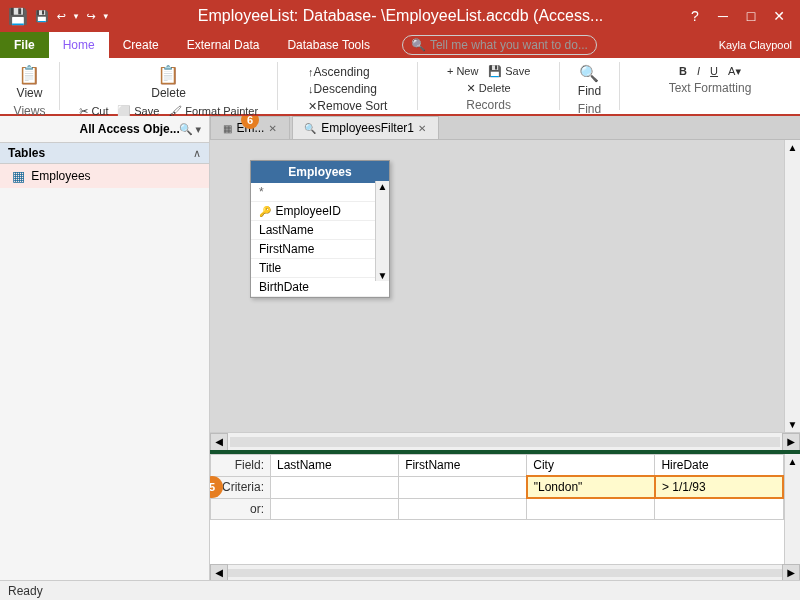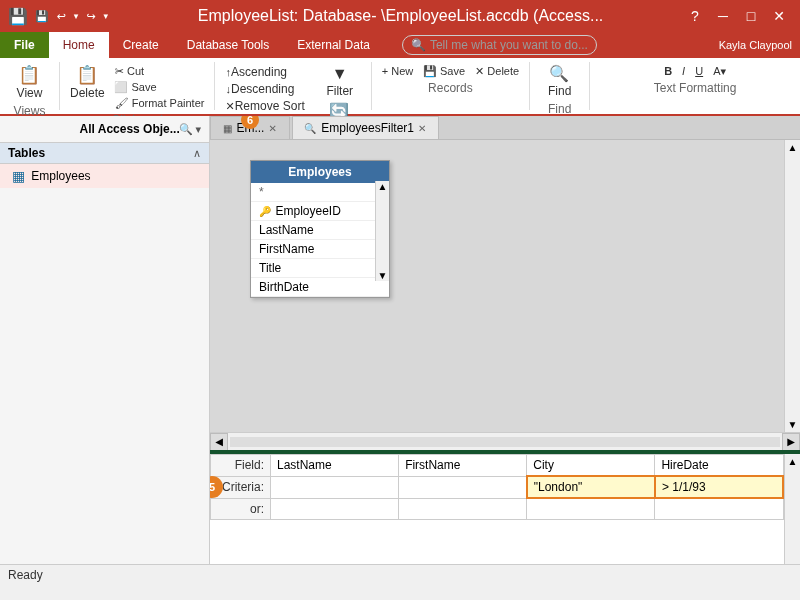--- a/index.html
+++ b/index.html
@@ -33,21 +33,21 @@
     .qa-btn { background: transparent; border: none; color: white; cursor: pointer; font-size: 11px; padding: 1px 3px; }
     .ribbon-tabs { display: flex; background: #c0392b; }
     .ribbon-tab {
       padding: 6px 14px;
       font-size: 12px;
       color: white;
       cursor: pointer;
       border: none;
       background: transparent;
     }
-    .ribbon-tab.active { background: white; color: #7f1d1d; }
+    .ribbon-tab.active { background: white; color: #8b5cf6; }
 
     .ribbon-body {
       background: white;
       padding: 4px 0;
       display: flex;
       border-bottom: 2px solid #c0392b;
     }
     .ribbon-group {
       display: flex;
       flex-direction: column;
@@ -88,21 +88,21 @@
     .status-bar {
       height: 20px;
       background: #f0f0f0;
       border-top: 1px solid #ccc;
       display: flex;
       align-items: center;
       padding: 0 8px;
       font-size: 11px;
       color: #333;
       position: absolute;
-      bottom: 16px;
+      bottom: 0;
       width: 100%;
     }
 
     
     .sidebar {
       width: 210px;
       background: #f5f5f5;
       border-right: 1px solid #ccc;
       display: flex;
       flex-direction: column;
@@ -296,22 +296,22 @@
     <button class="title-bar-btn">─</button>
     <button class="title-bar-btn">□</button>
     <button class="title-bar-btn close">✕</button>
   </div>
 </div>
 
 <div class="ribbon-tabs" style="height:26px;">
   <button class="ribbon-tab" style="background:#4d7c0f; font-weight:bold;">File</button>
   <button class="ribbon-tab active">Home</button>
   <button class="ribbon-tab">Create</button>
+  <button class="ribbon-tab">External Data</button>
   <button class="ribbon-tab">Database Tools</button>
-  <button class="ribbon-tab">External Data</button>
   <div style="flex:1; display:flex; align-items:center; padding: 0 8px;">
     <div class="tell-me">
       <span style="margin-right:4px;">🔍</span>
       <span>Tell me what you want to do...</span>
     </div>
   </div>
   <span style="color:white; font-size:11px; display:flex; align-items:center; padding-right:8px;">Kayla Claypool</span>
 </div>
 
 <div class="ribbon-body" style="height:58px; align-items:stretch;">
@@ -325,21 +325,21 @@
     </div>
     <span class="ribbon-group-label">Views</span>
   </div>
 
   <div class="ribbon-group">
     <div class="ribbon-group-content">
       <button class="ribbon-btn">
         <span class="ribbon-btn-icon">📋</span>
         <span>Delete</span>
       </button>
-      <div style="display:flex; flex-direction:column; gap:1px;">
+      <div style="display:flex; flex-direction:row; gap:1px;">
         <button class="ribbon-btn-small">✂ Cut</button>
         <button class="ribbon-btn-small">⬜ Save</button>
         <button class="ribbon-btn-small">🖌 Format Painter</button>
       </div>
     </div>
     <span class="ribbon-group-label">Clipboard</span>
   </div>
 
   <div class="ribbon-group" style="min-width:130px;">
     <div class="ribbon-group-content" style="flex-direction:row; align-items:flex-start;">

